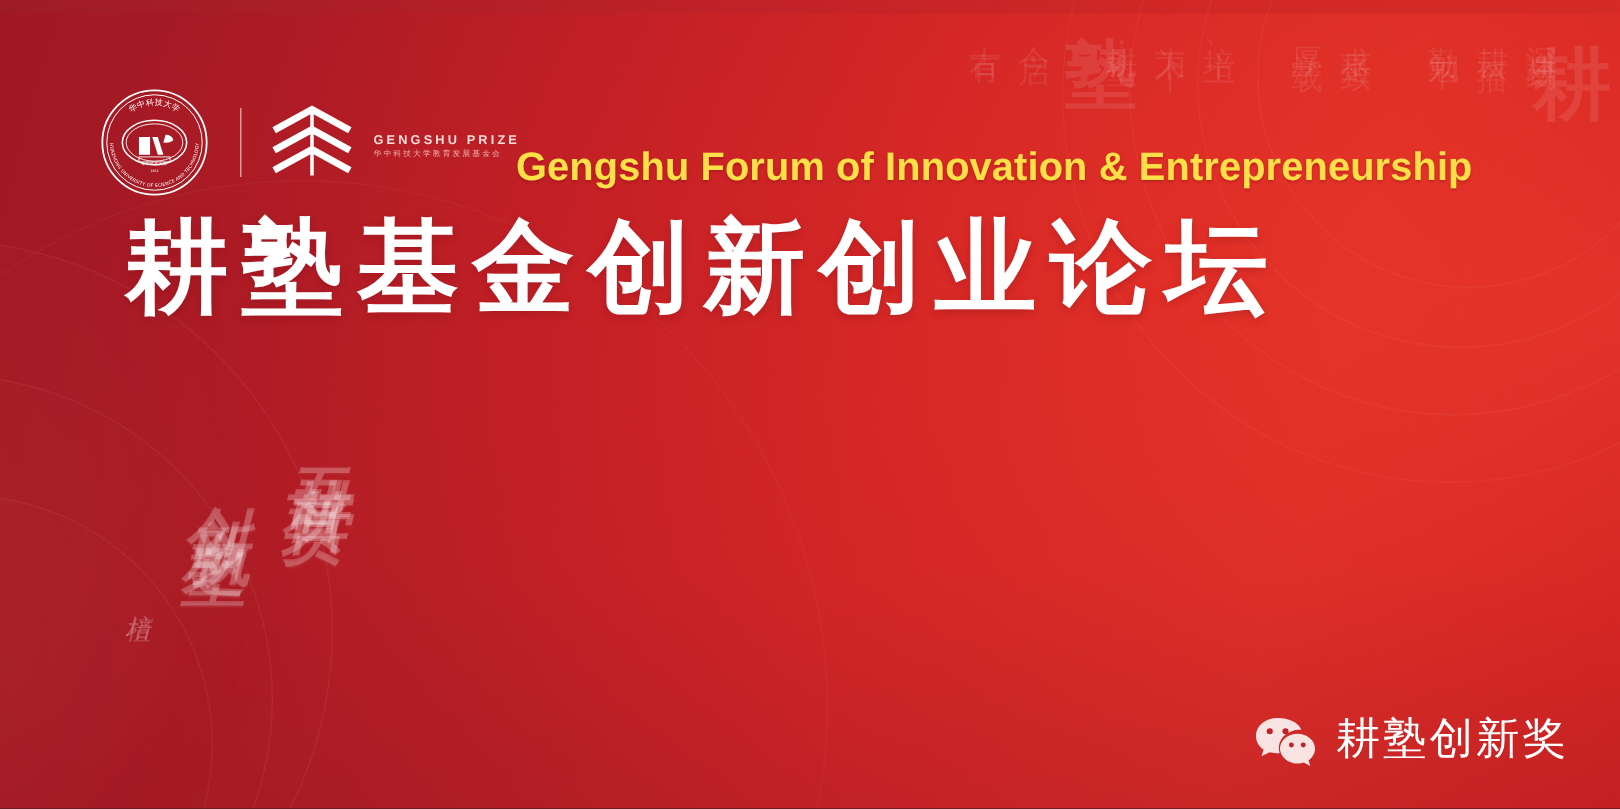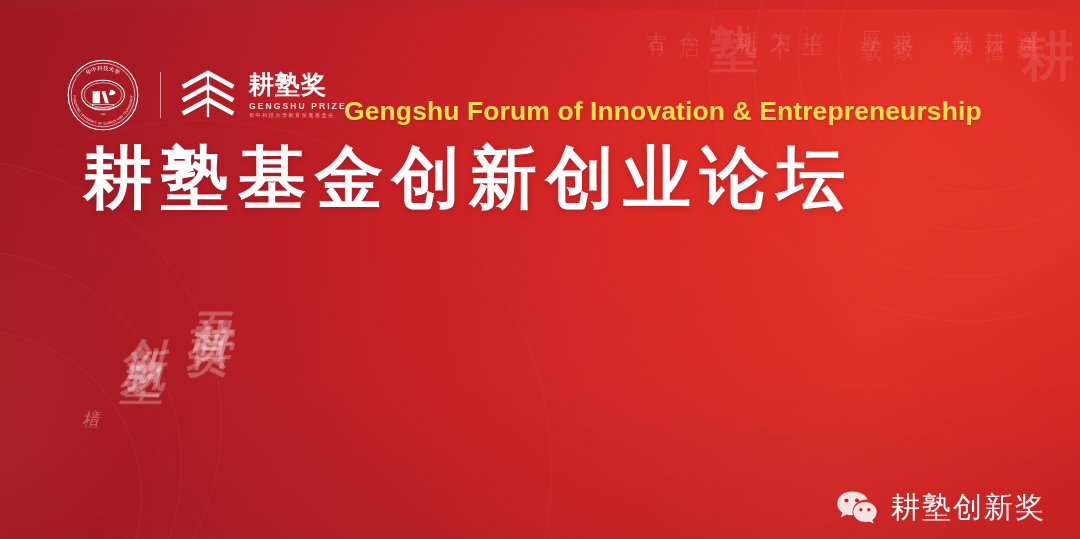--- a/index.html
+++ b/index.html
@@ -207,23 +207,23 @@
     margin-top: 118px;
     margin-left: 20px;
     color: rgba(255,255,255,0.20);
     font-style: italic;
   }
 
   
   .wechat {
     position: absolute;
     right: 34px;
-    bottom: 11px;
-    display: flex;
-    align-items: center;
+    bottom: 26px;
+    display: flex;
+    align-items: flex-end;
     gap: 13px;
   }
   .wechat-icon { width: 42px; height: 36px; display:block; }
   .wechat-label {
     font-size: 29px;
     font-weight: 400;
     color: #ffffff;
     letter-spacing: 2px;
     font-family: "DejaVu Sans", "Liberation Sans", sans-serif;
   }
@@ -303,21 +303,20 @@
         <svg class="gs-mark" viewBox="0 0 100 100" aria-hidden="true">
           <g fill="none" stroke="#ffffff" stroke-width="8" stroke-linecap="square">
             <path d="M10 34 L50 12 L90 34"></path>
             <path d="M10 57 L50 35 L90 57"></path>
             <path d="M10 80 L50 58 L90 80"></path>
           </g>
           <path d="M48 16 L52 16 L52 88 L48 88 Z" fill="#ffffff"></path>
         </svg>
       </span>
       <span class="gs-text">
-        <div class="gs-cn">耕塾奖</div>
         <div class="gs-en">GENGSHU PRIZE</div>
         <div class="gs-sub">华中科技大学教育发展基金会</div>
       </span>
     </span>
   </div>
 
   <div class="title-en">Gengshu Forum of Innovation &amp; Entrepreneurship</div>
   <div class="title-cn">耕塾基金创新创业论坛</div>
 
   <div class="calli">

